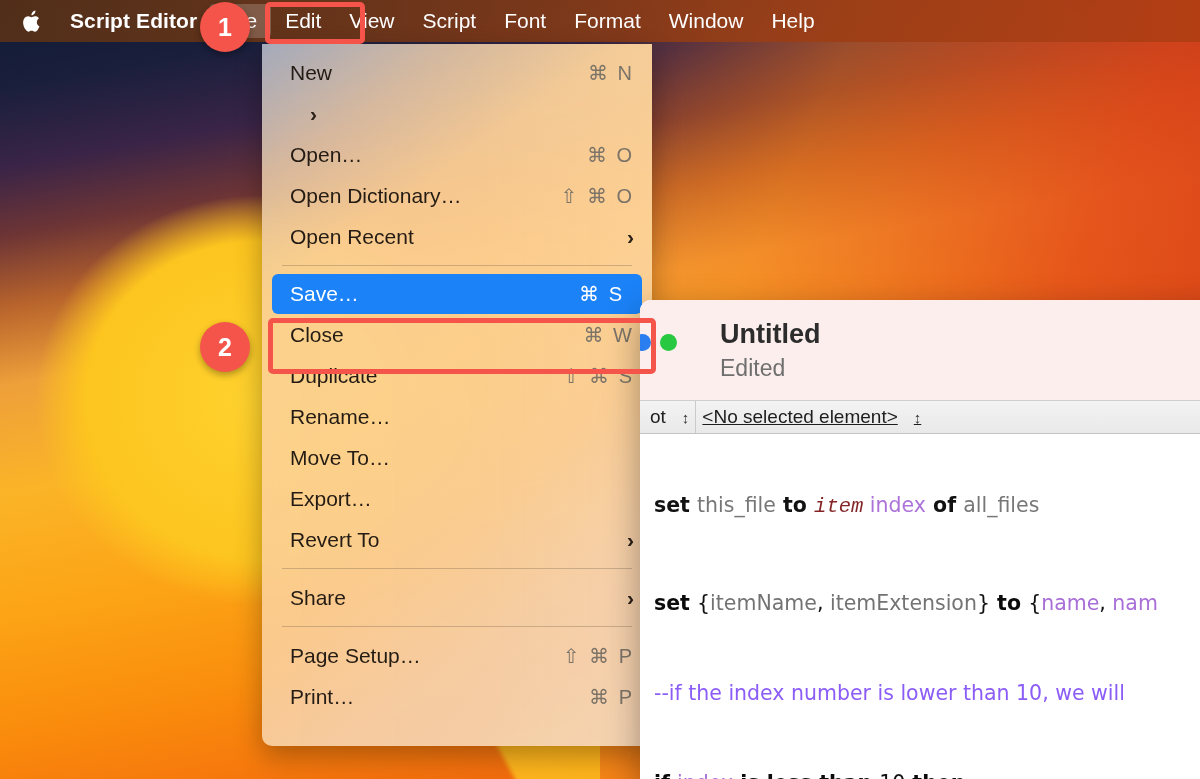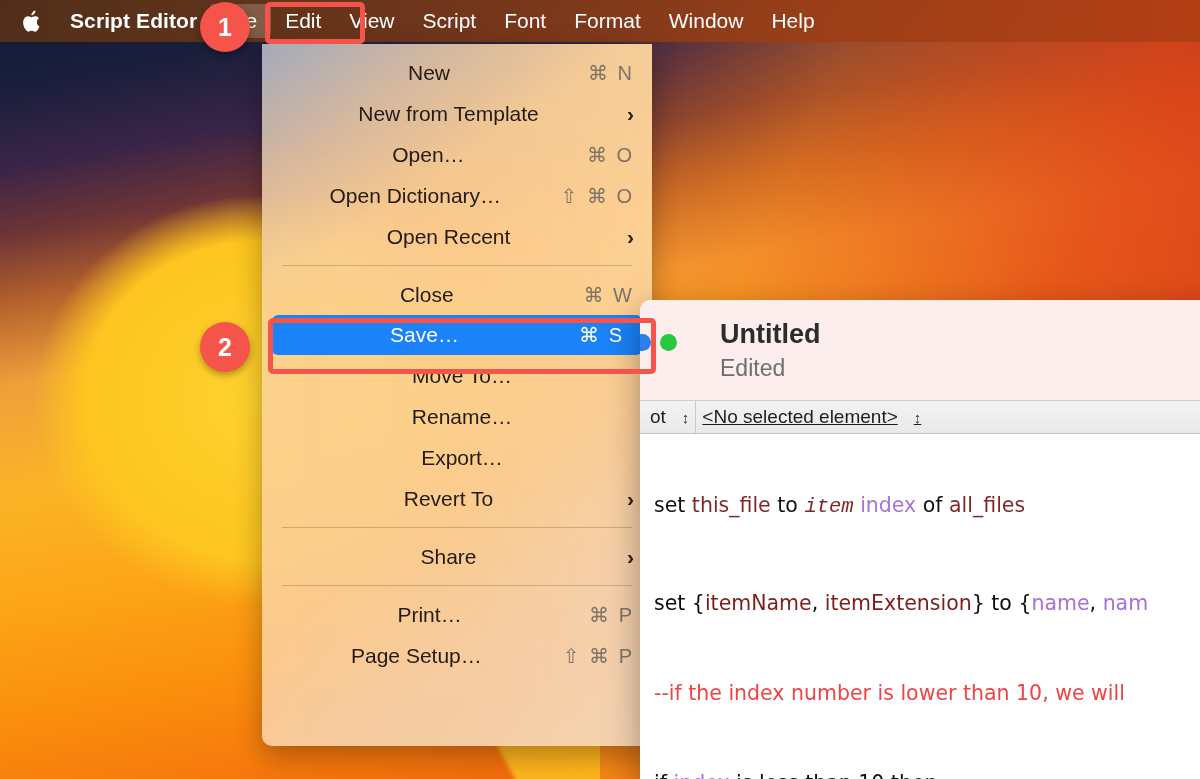--- a/index.html
+++ b/index.html
@@ -94,21 +94,20 @@
       linear-gradient(90deg,
         rgba(255,255,255,0.10) 0%,
         rgba(255,255,255,0.22) 55%,
         rgba(255,255,255,0.62) 100%);
     background-blend-mode: normal, overlay;
     -webkit-backdrop-filter: blur(26px) saturate(160%);
     backdrop-filter: blur(26px) saturate(160%);
     box-shadow: 0 10px 28px rgba(0,0,0,0.30);
     padding: 8px 0 10px 0;
     overflow: hidden;
-    text-align: center;
   }
   .menu-row {
     position: relative;
     height: 41px;
     display: flex; align-items: center;
     padding: 0 18px 0 28px;
     font-size: 21px;
     color: #241c14;
     white-space: nowrap;
   }
@@ -181,25 +180,25 @@
     background: #ffffff;
     height: 345px;
     padding: 2px 0 0 14px;
     font-family: "DejaVu Sans", sans-serif;
     font-size: 20.5px;
     line-height: 30px;
     color: #111;
     overflow: hidden;
     white-space: pre;
   }
-  .kw   { font-weight: normal; color: #0b0b0b; }
-  .var  { color: #7f1d1d; }
+  .kw   { font-weight: bold; color: #0b0b0b; }
+  .var  { color: #737373; }
   .prop { color: #a96fd8; }
   .ital { color: #7f1d1d; font-style: italic; font-family: Liberation Mono, monospace; }
-  .com  { color: #ef4444; }
+  .com  { color: #8b5cf6; }
   .clipline { position: relative; top: -6px; opacity: .97; }
 
   
   .badge {
     position: absolute;
     border-radius: 50%;
     background: #f4544a;
     color: #fff;
     font-size: 25px; font-weight: bold;
     display: flex; align-items: center; justify-content: center;
@@ -244,70 +243,73 @@
       <div class="mb-item">Help</div>
     </div>
 </div>
 
 <div id="filemenu">
     <div class="menu-row">
       <span class="label">New</span>
       <span class="shortcut">⌘ N</span>
     </div>
     <div class="menu-row">
-      <span class="label">New from Template</span>
       <span class="chev">›</span>
     </div>
     <div class="menu-row">
       <span class="label">Open…</span>
       <span class="shortcut">⌘ O</span>
     </div>
     <div class="menu-row">
       <span class="label">Open Dictionary…</span>
       <span class="shortcut">⇧ ⌘ O</span>
     </div>
     <div class="menu-row">
       <span class="label">Open Recent</span>
       <span class="chev">›</span>
     </div>
     <div class="menu-sep"></div>
-    <div class="menu-row">
-      <span class="label">Close</span>
-      <span class="shortcut">⌘ W</span>
-    </div>
     <div class="menu-row selected">
       <span class="label">Save…</span>
       <span class="shortcut">⌘ S</span>
     </div>
     <div class="menu-row">
+      <span class="label">Close</span>
+      <span class="shortcut">⌘ W</span>
+    </div>
+    <div class="menu-row">
+      <span class="label">Duplicate</span>
+      <span class="shortcut">⇧ ⌘ S</span>
+    </div>
+    <div class="menu-row">
+      <span class="label">Rename…</span>
+    </div>
+    <div class="menu-row">
       <span class="label">Move To…</span>
-    </div>
-    <div class="menu-row">
-      <span class="label">Rename…</span>
     </div>
     <div class="menu-row">
       <span class="label">Export…</span>
     </div>
     <div class="menu-row">
       <span class="label">Revert To</span>
       <span class="chev">›</span>
     </div>
     <div class="menu-sep"></div>
     <div class="menu-row">
       <span class="label">Share</span>
       <span class="chev">›</span>
     </div>
     <div class="menu-sep"></div>
     <div class="menu-row">
+      <span class="label">Page Setup…</span>
+      <span class="shortcut">⇧ ⌘ P</span>
+    </div>
+    <div class="menu-row">
       <span class="label">Print…</span>
       <span class="shortcut">⌘ P</span>
-    </div>
-    <div class="menu-row">
-      <span class="label">Page Setup…</span>
-      <span class="shortcut">⇧ ⌘ P</span>
     </div>
   </div>
 
 <div id="scriptwin">
 
   <div id="titlebar">
     <div class="traffic">
       <div class="dot blue"></div>
       <div class="dot green"></div>
     </div>

